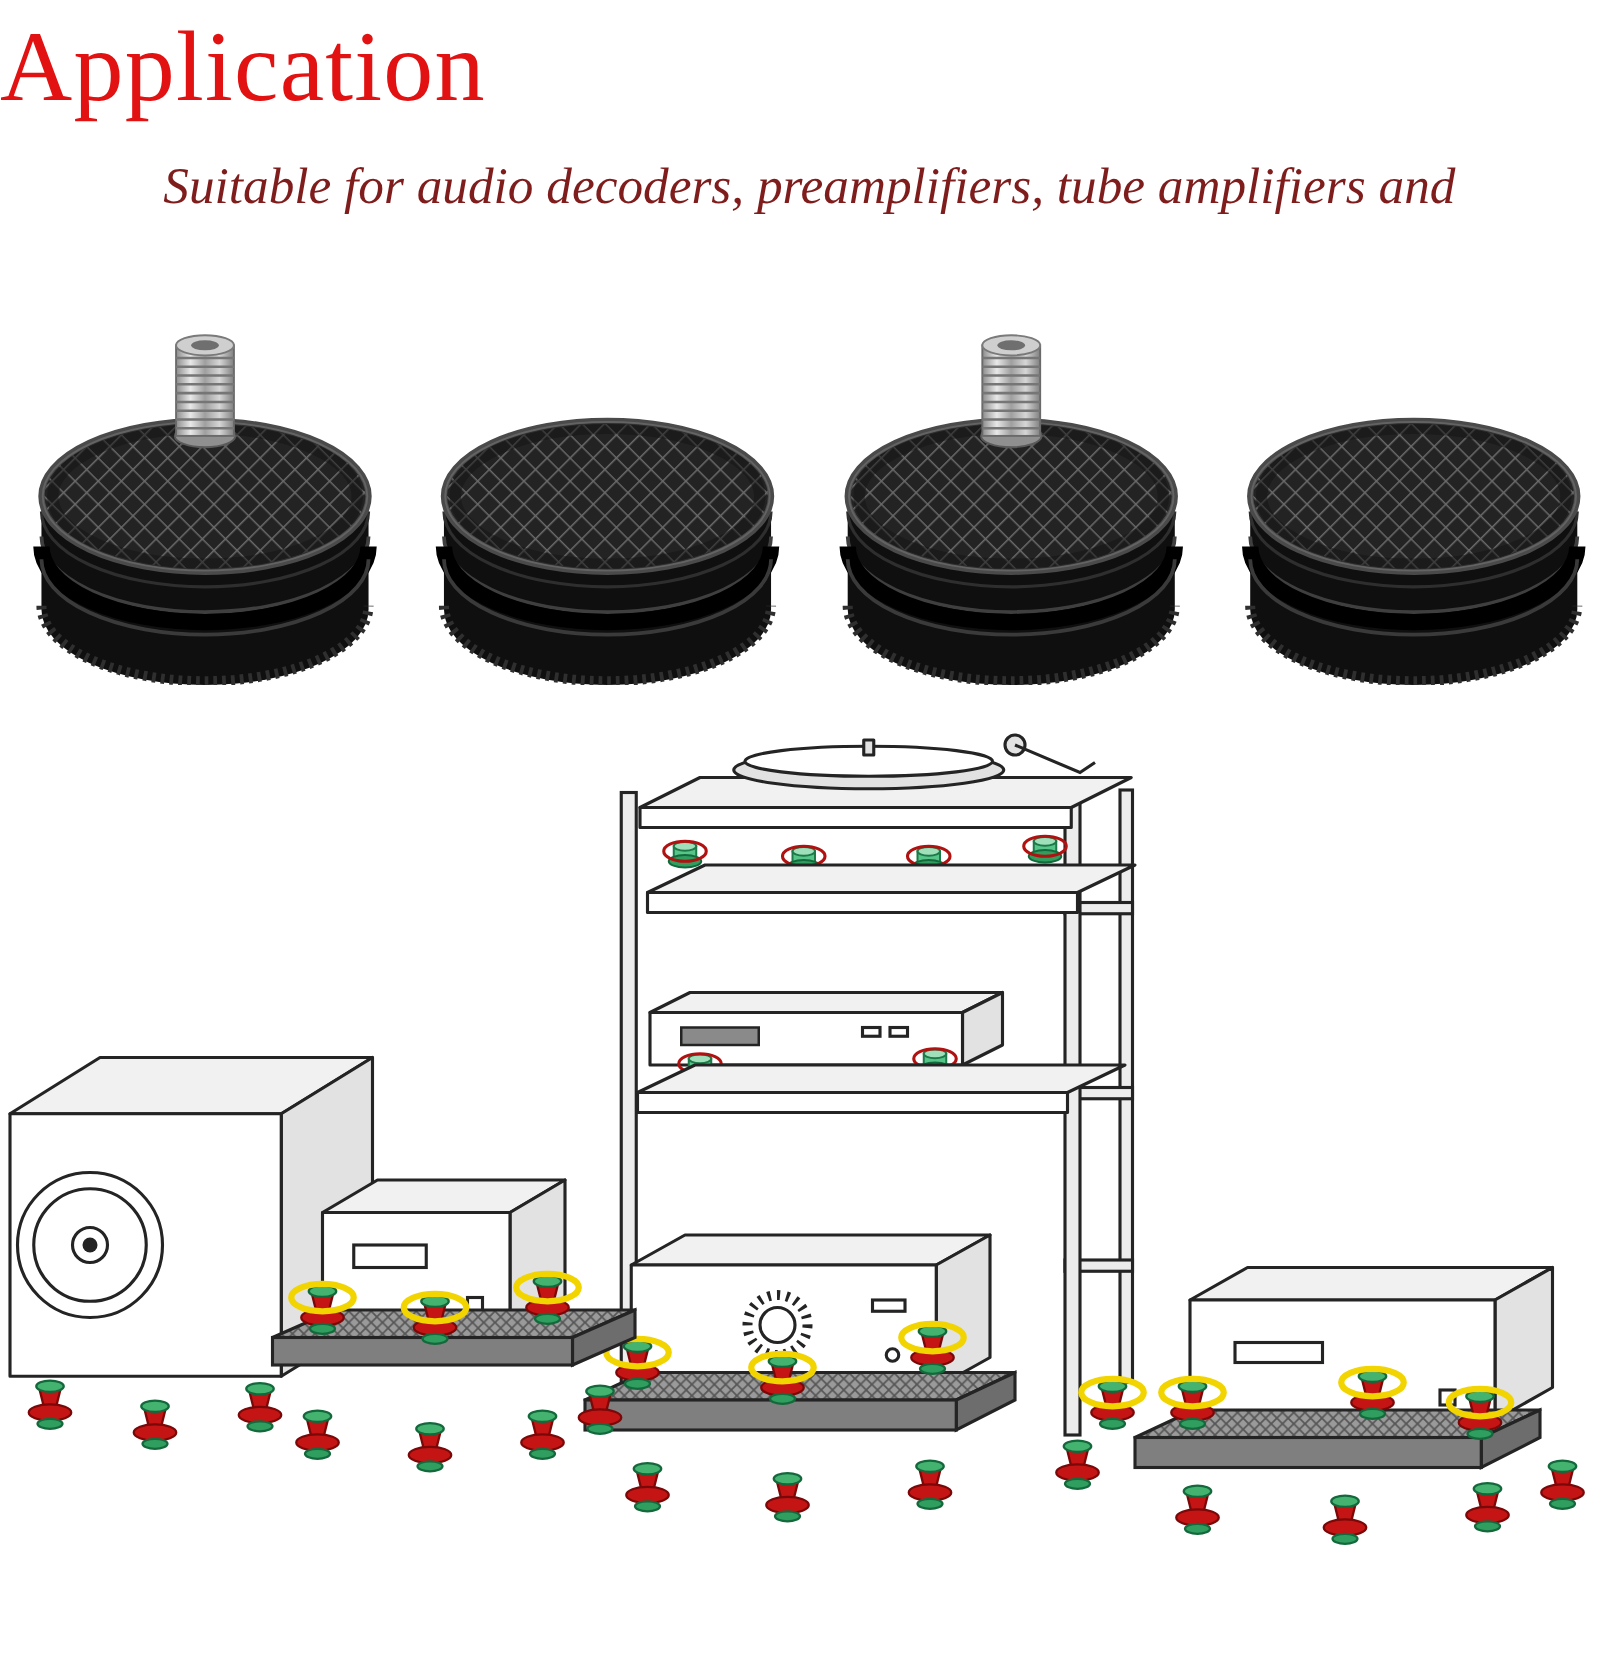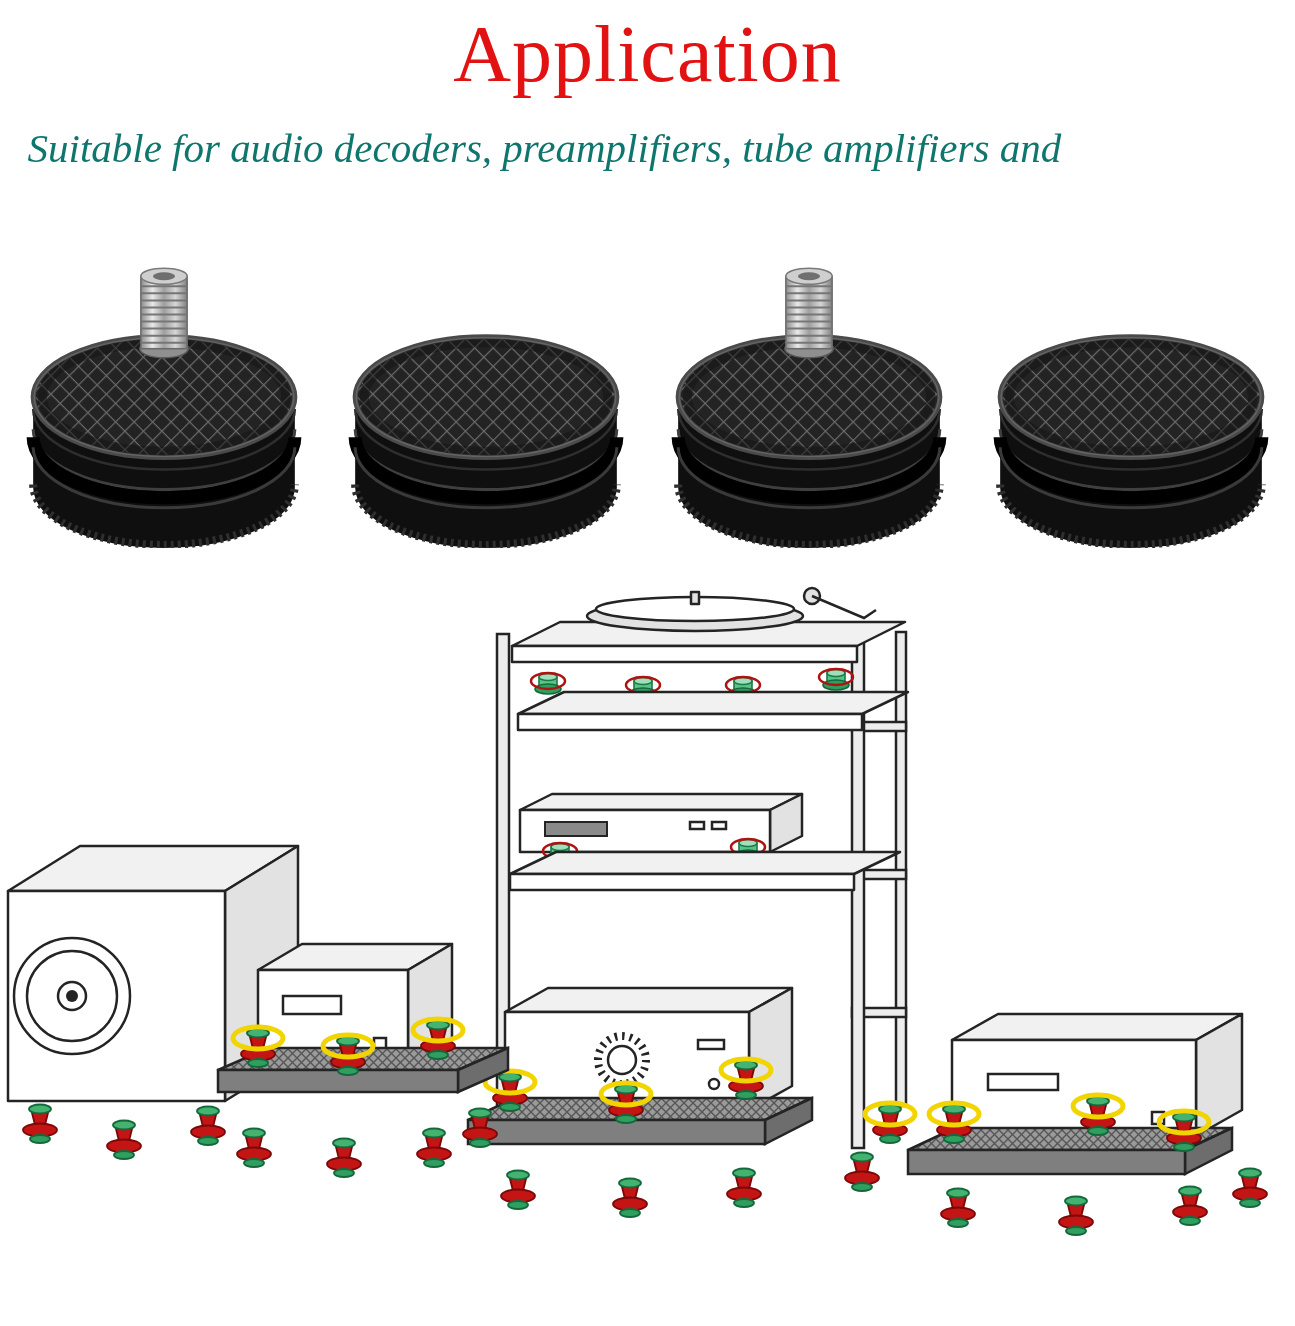--- a/index.html
+++ b/index.html
@@ -6,34 +6,35 @@
   body {
     width: 1295px; height: 1326px;
     background: #ffffff;
     font-family: "Liberation Serif", serif;
     overflow: hidden;
   }
   .page { width: 1295px; height: 1326px; position: relative; }
 
   .title {
     margin: 8px 0 0 0;
-    text-align: center;
+    text-align: left;
     font-size: 80px;
     line-height: 1.15;
     font-weight: 400;
     color: #e31212;
     letter-spacing: 1px;
   }
   .desc {
     margin: 14px auto 0 auto;
     width: 1240px;
+    text-align: center;
     font-style: italic;
     font-size: 41px;
     line-height: 1.7;
-    color: #0f766e;
+    color: #7f1d1d;
   }
   .desc-line { white-space: nowrap; }
 
   .feet-row {
     display: flex;
     justify-content: space-between;
     align-items: flex-end;
     padding: 0 20px;
     margin-top: 52px;
   }

